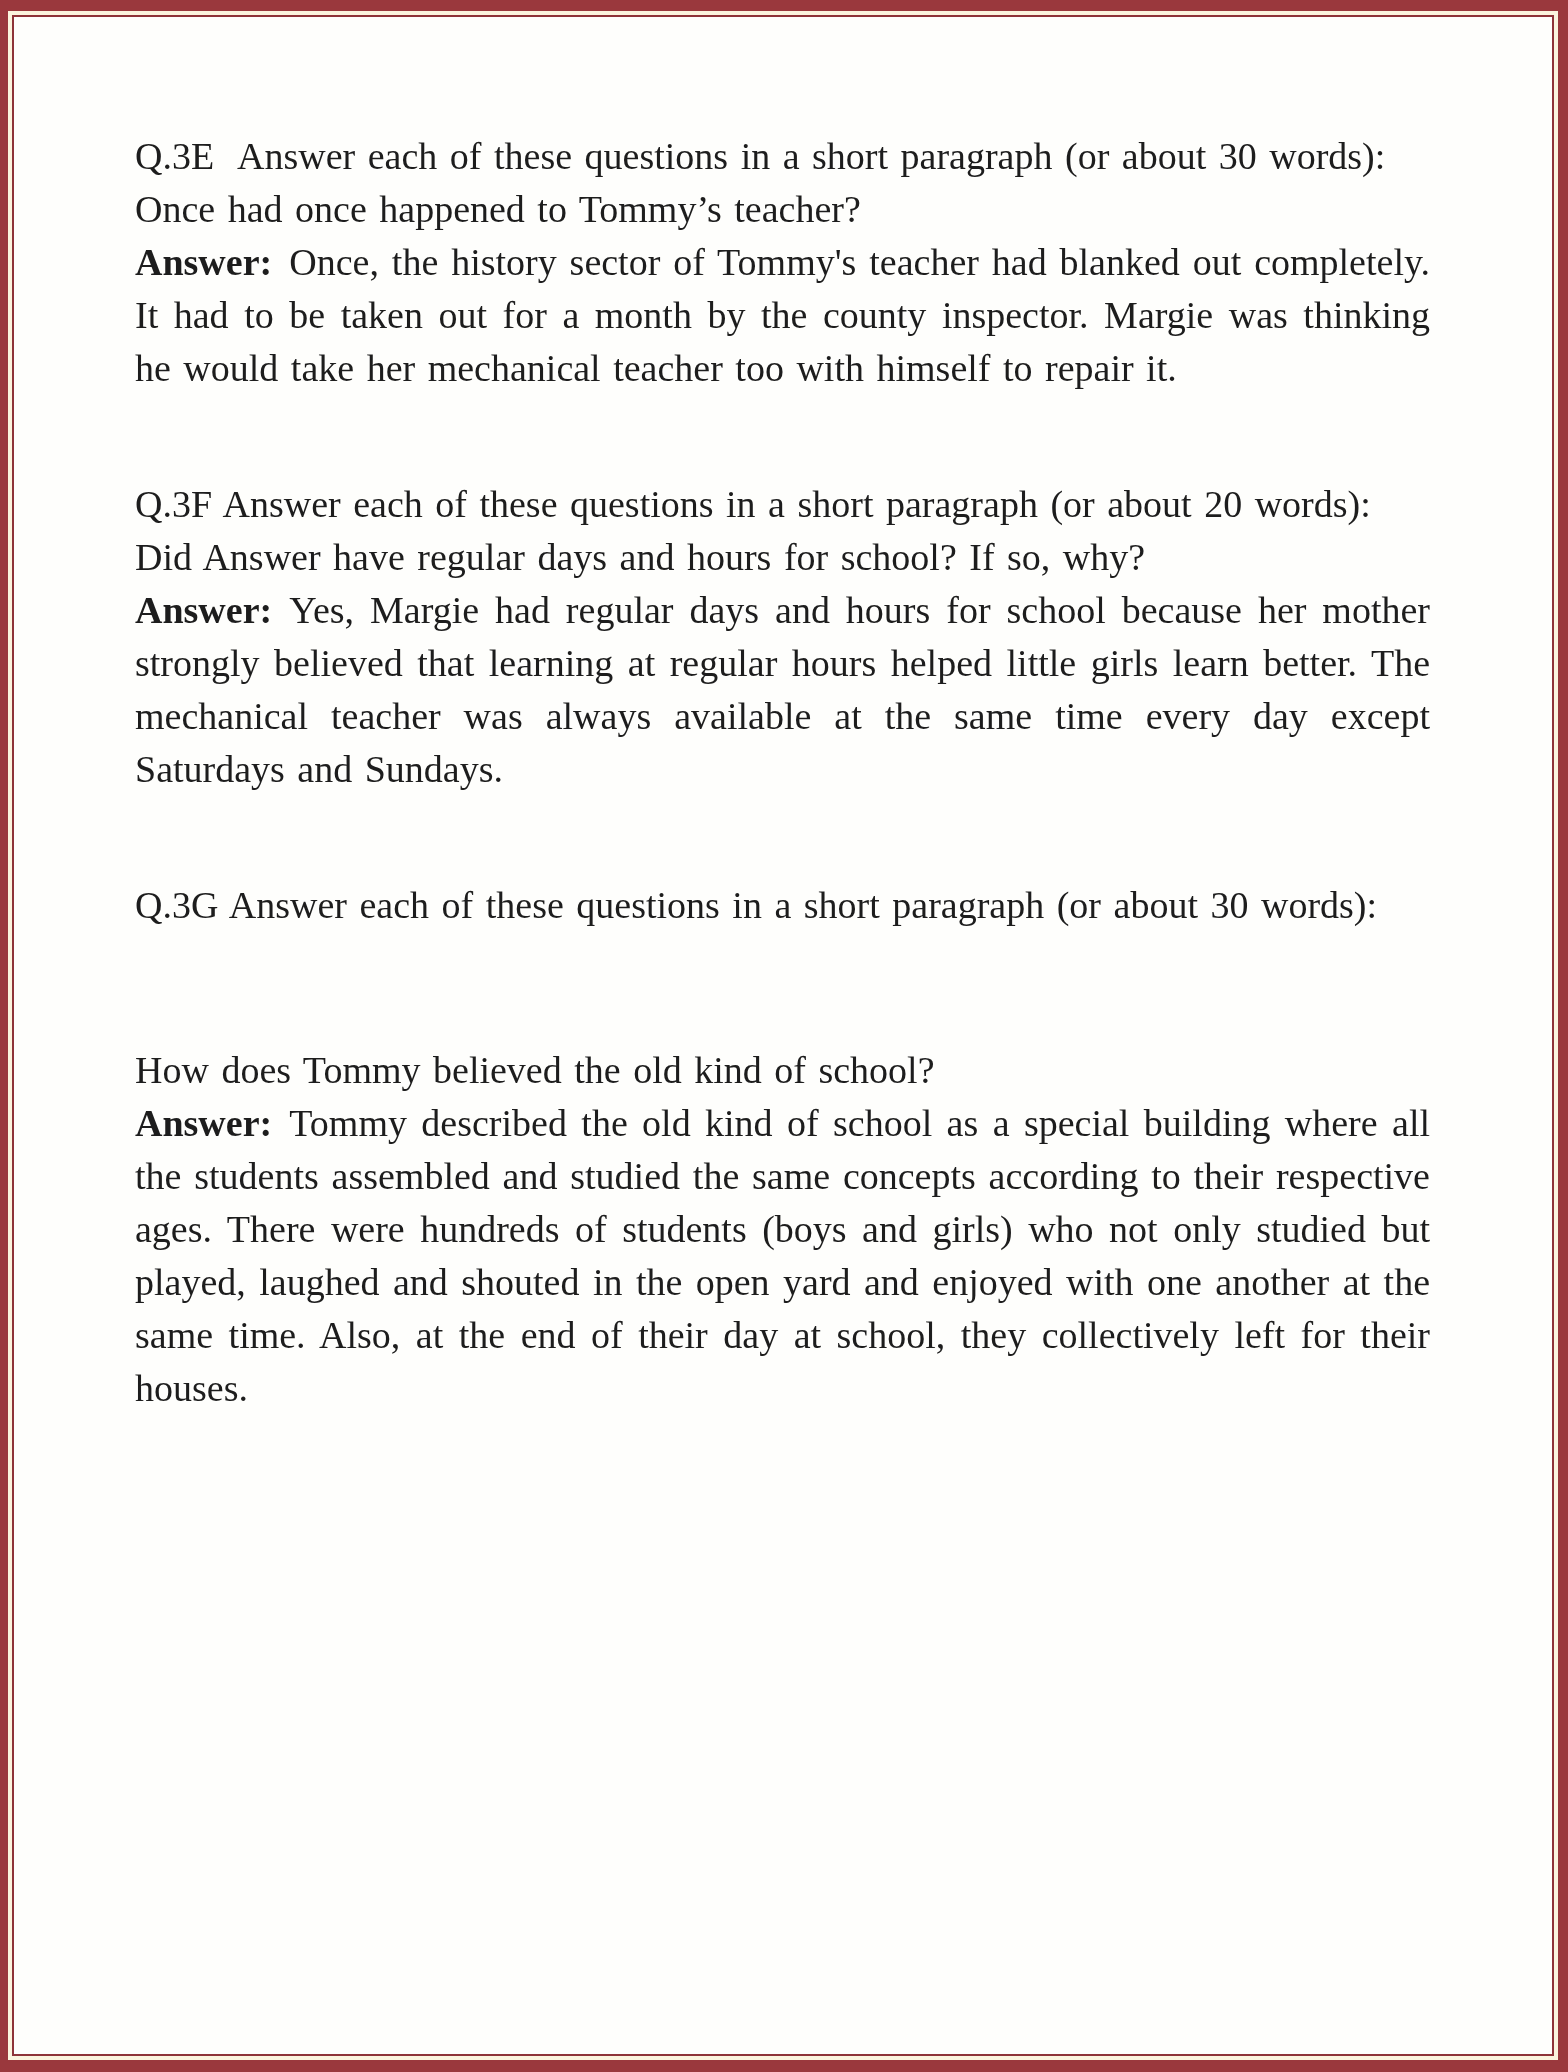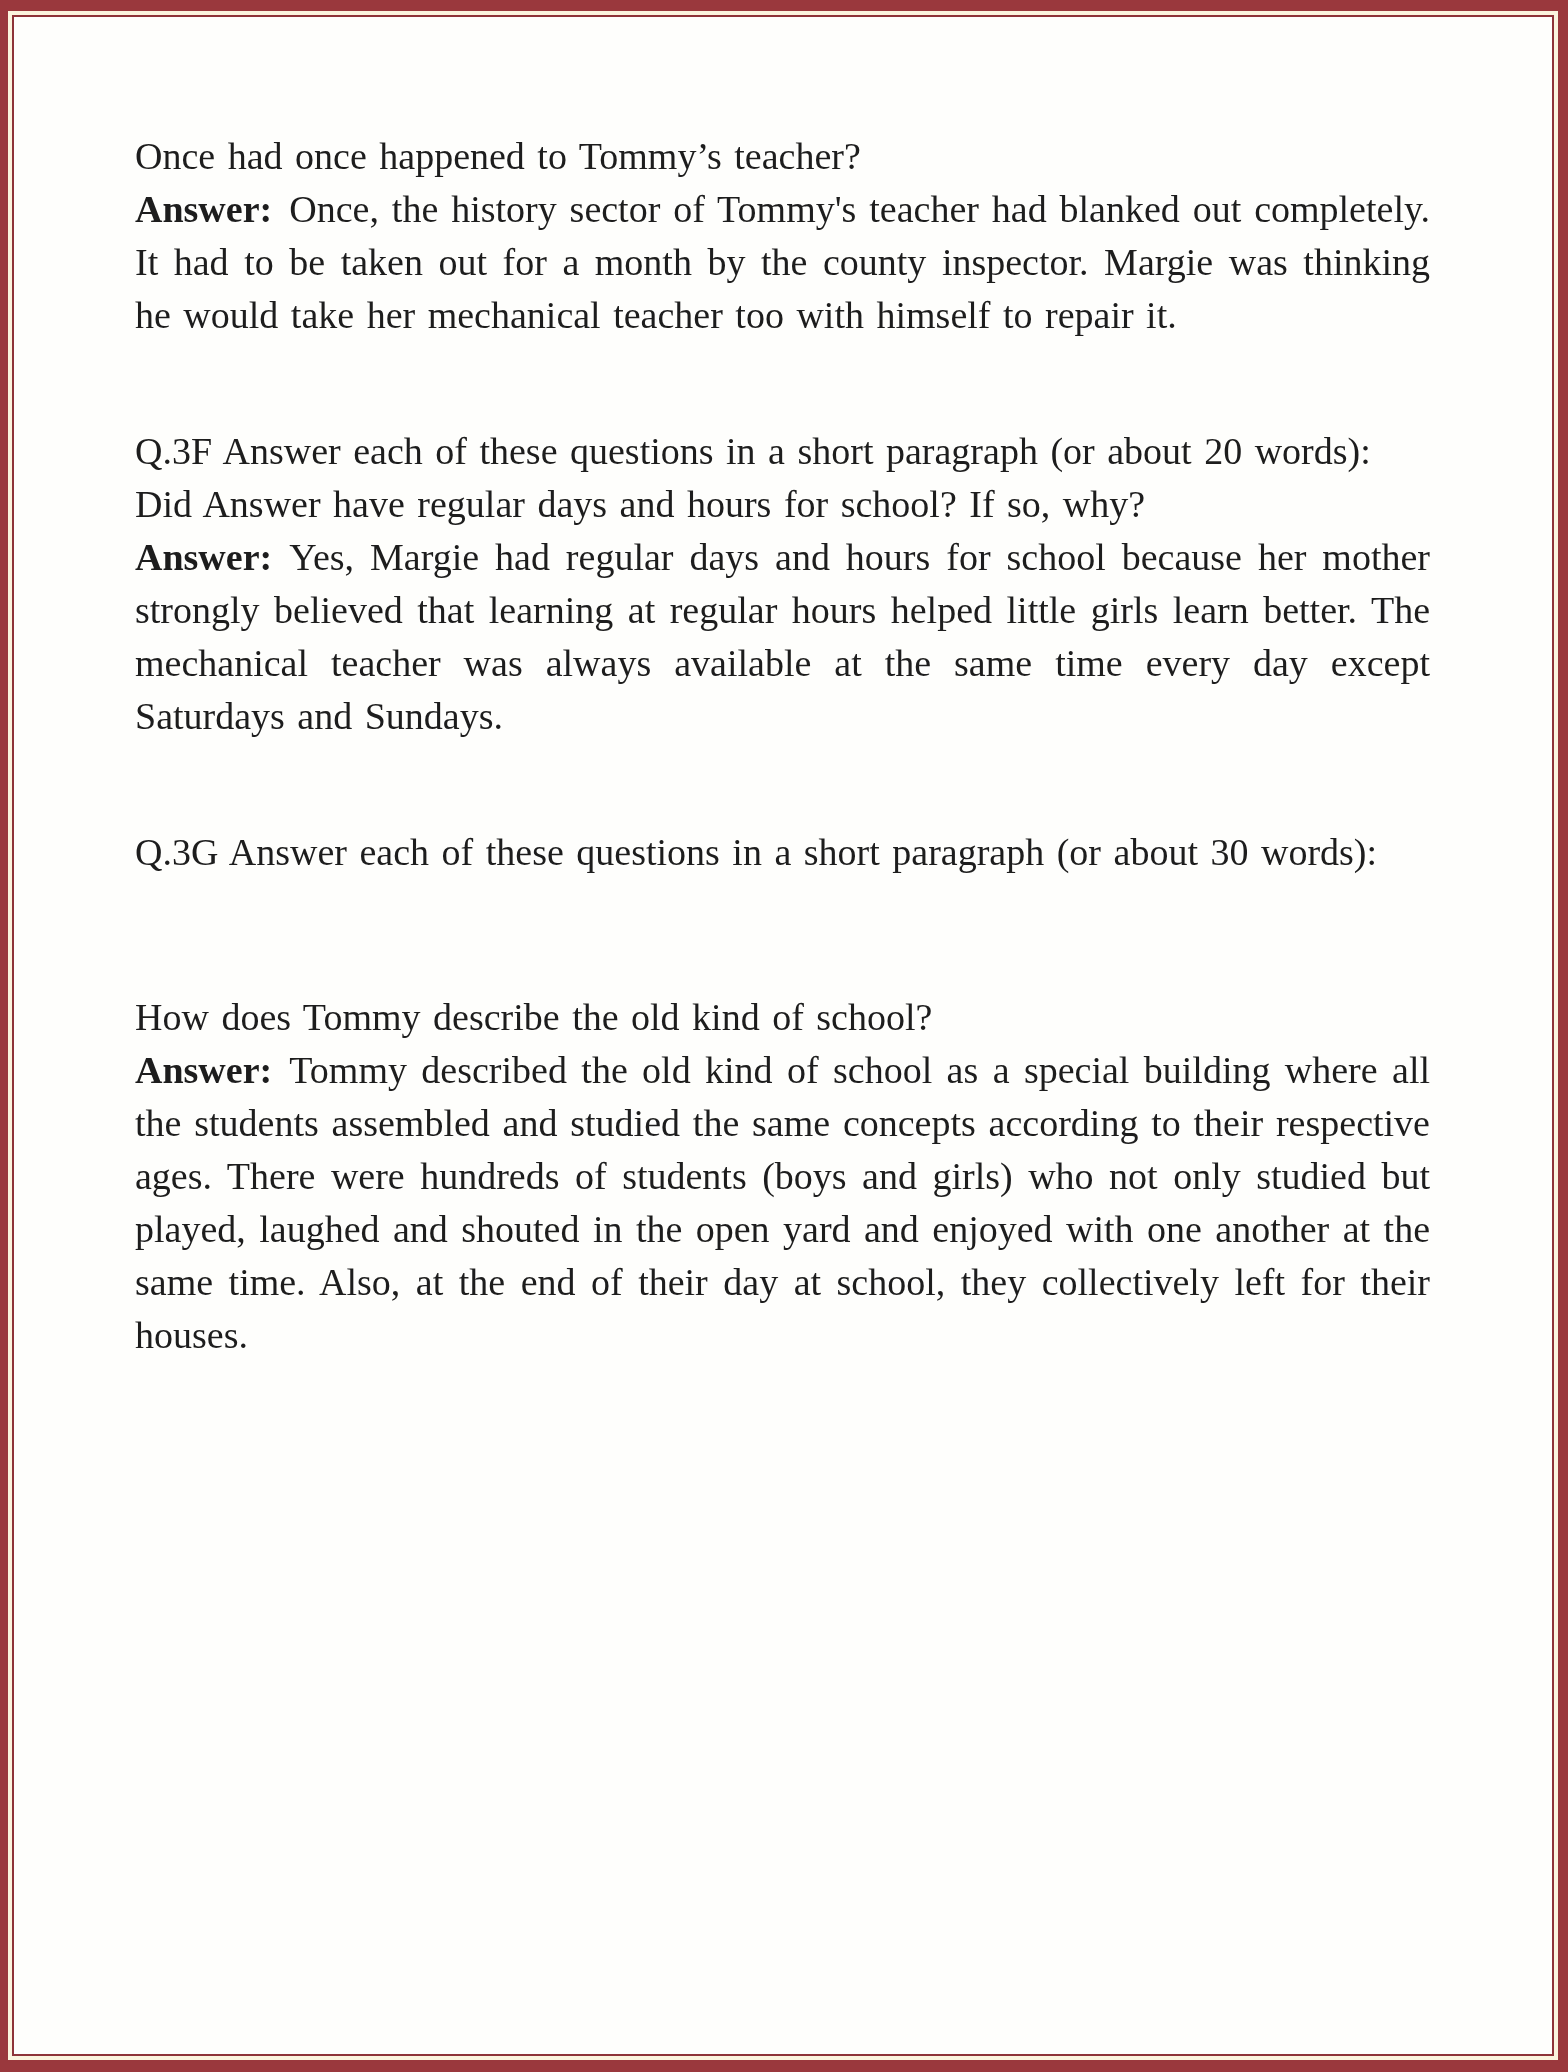--- a/index.html
+++ b/index.html
@@ -46,32 +46,33 @@
   }
 </style>
 </head>
 <body>
 
 <div class="frame-outer">
   <div class="frame-gap">
     <div class="page">
 
       <section>
+        <p class="para">Q.3E&nbsp; Answer each of these questions in a short paragraph (or about 30 words):</p>
         <p class="para question">Once had once happened to Tommy’s teacher?</p>
         <p class="para answer"><b class="answer-label">Answer:</b><span>Once, the history sector of Tommy's teacher had blanked out completely. It had to be taken out for a month by the county inspector. Margie was thinking he would take her mechanical teacher too with himself to repair it.</span></p>
       </section>
 
       <section class="sec-gap">
         <p class="para">Q.3F Answer each of these questions in a short paragraph (or about 20 words):</p>
         <p class="para question">Did Answer have regular days and hours for school? If so, why?</p>
         <p class="para answer"><b class="answer-label">Answer:</b><span>Yes, Margie had regular days and hours for school because her mother strongly believed that learning at regular hours helped little girls learn better. The mechanical teacher was always available at the same time every day except Saturdays and Sundays.</span></p>
       </section>
 
       <section class="sec-gap q3g">
         <p class="para">Q.3G Answer each of these questions in a short paragraph (or about 30 words):</p>
-        <p class="para question">How does Tommy describe the old kind of school?</p>
+        <p class="para question">How does Tommy believed the old kind of school?</p>
         <p class="para answer"><b class="answer-label">Answer:</b><span>Tommy described the old kind of school as a special building where all the students assembled and studied the same concepts according to their respective ages. There were hundreds of students (boys and girls) who not only studied but played, laughed and shouted in the open yard and enjoyed with one another at the same time. Also, at the end of their day at school, they collectively left for their houses.</span></p>
       </section>
 
 
     </div>
   </div>
 </div>
 
 </body></html>

